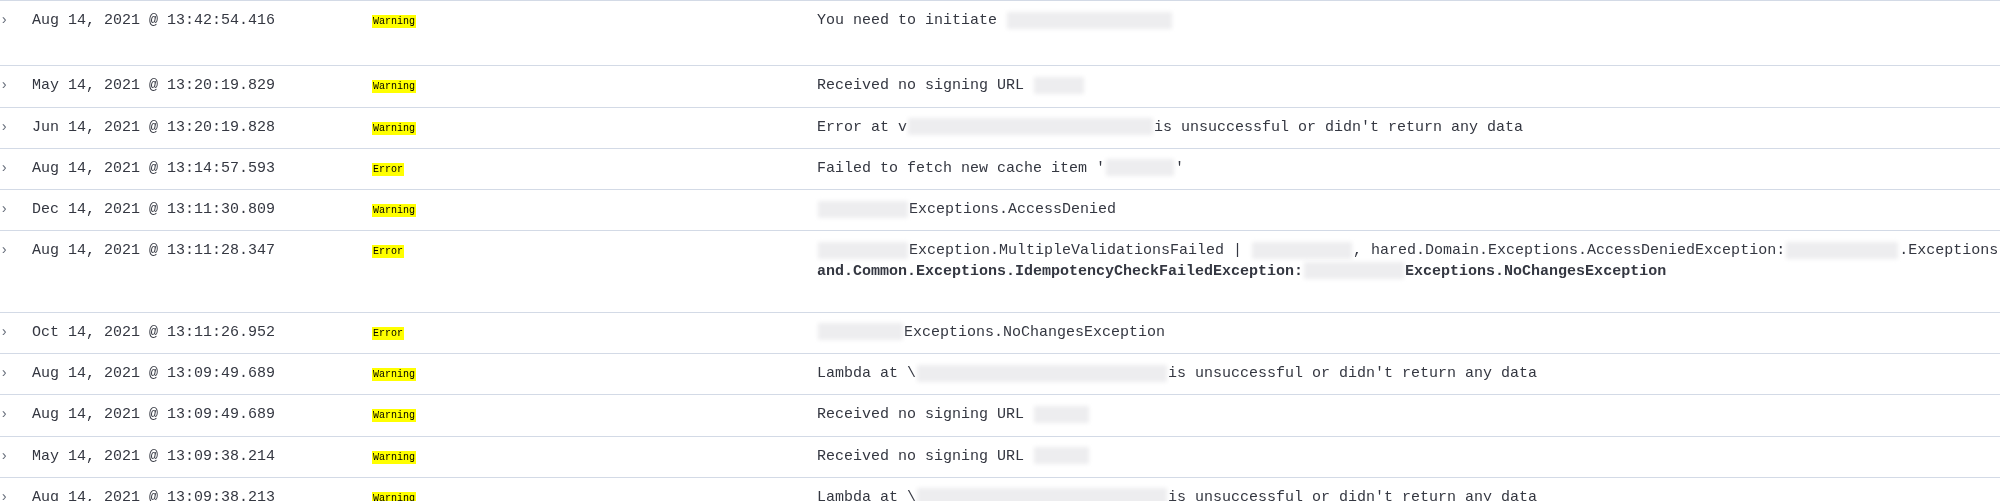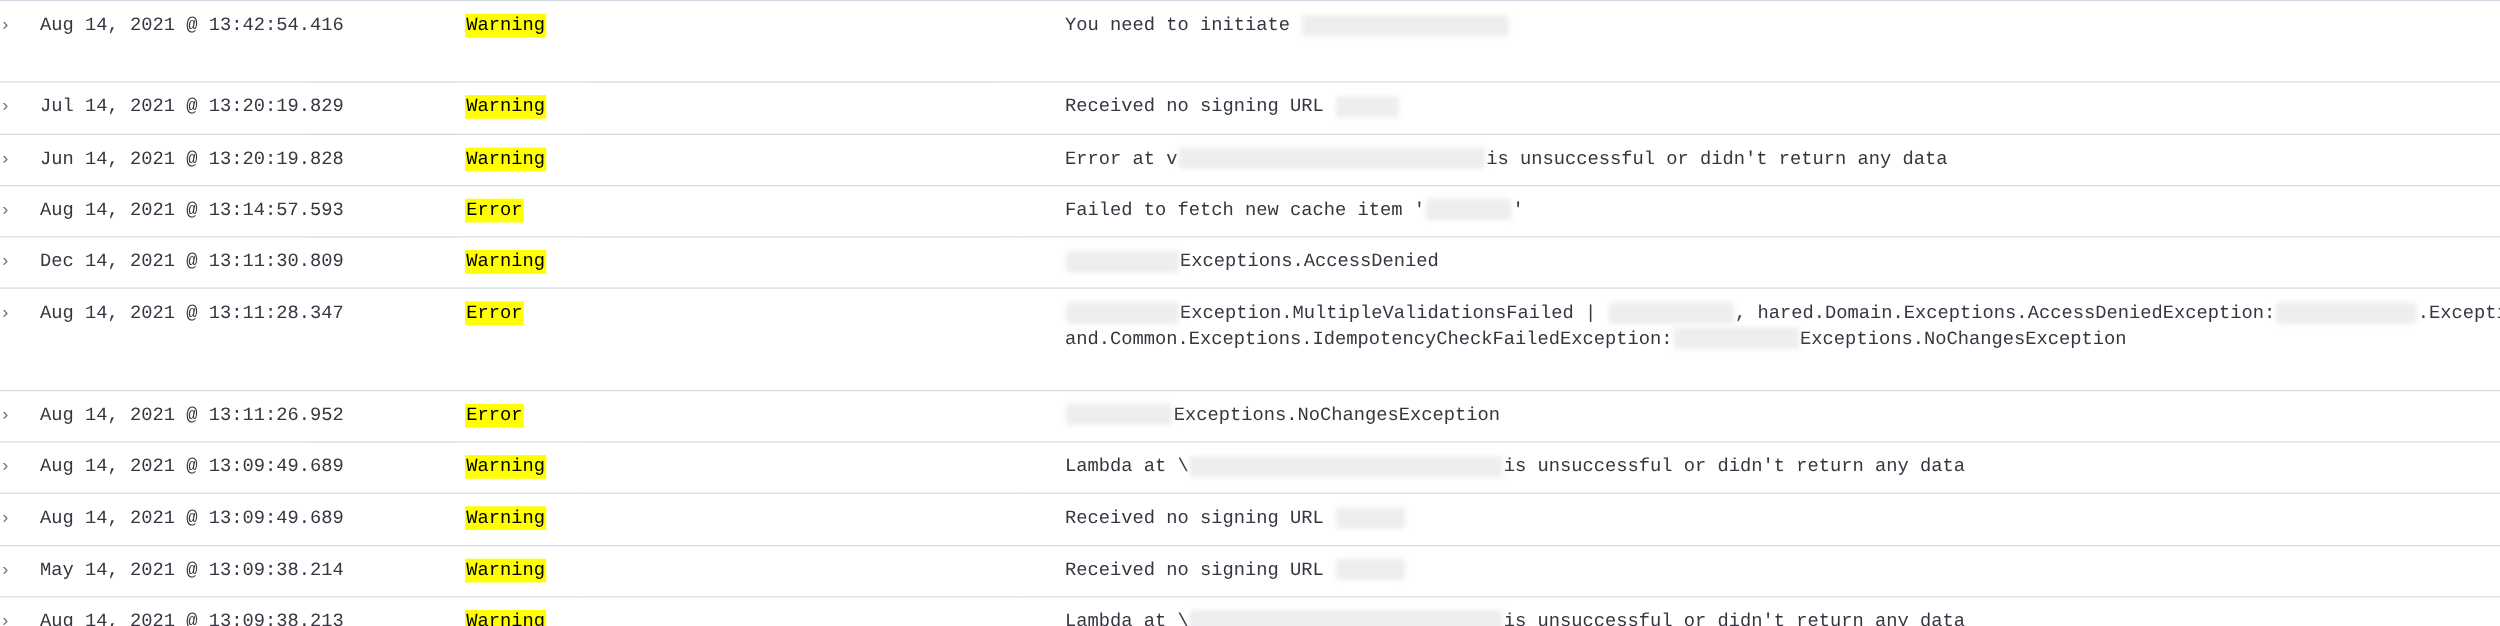--- a/index.html
+++ b/index.html
@@ -50,21 +50,21 @@
     user-select: none;
   }
 
   .time-text { color: #343741; font-size: 15px; }
 
   
   .level-badge {
     background: #ffff00;
     color: #000000;
     padding: 1px 1px;
-    font-size: 15px;
+    font-size: 10px;
     font-weight: 400;
   }
   .redact-inline {
     display: inline-block;
     vertical-align: middle;
     background: #ededef;
     filter: blur(2.2px);
     height: 17px;
     border-radius: 1px;
     margin: 0 1px;
@@ -93,22 +93,22 @@
     background: repeating-linear-gradient(
         180deg,
         #f7f7f8 0px, #ececed 16px, #f3f3f4 30px, #eeeeef 46px);
     filter: blur(4px);
     pointer-events: none;
     z-index: 0;
   }
 
   .cell-inner { position: relative; z-index: 1; }
 
-  .msg { color: #343741; font-size: 15px; word-break: break-word; margin-left: 35px; }
-  .msg-line2 { display: block; }
+  .msg { color: #343741; font-size: 15px; word-break: break-word; }
+  .msg-line2 { display: block; font-weight: bold; }
 
   .tall-1 td { padding-bottom: 34px; }
   .tall-2 td { padding-bottom: 30px; }
 </style>
 </head>
 <body>
 
 <div class="yellow-strip"></div>
 <div class="gray-strip"></div>
 
@@ -133,21 +133,21 @@
           <span class="redact-inline" style="width:165px"></span>
         </span>
       </td>
     </tr>
 
     <tr>
       <td class="col-toggle">
         <span class="caret">›</span>
       </td>
       <td class="col-time">
-        <span class="time-text">Jul 14, 2021 @ 13:20:19.829</span>
+        <span class="time-text">May 14, 2021 @ 13:20:19.829</span>
       </td>
       <td class="col-redact-y"><span class="cell-inner"></span></td>
       <td class="col-level">
         <span class="level-badge">Warning</span>
       </td>
       <td class="col-redact-g"><span class="cell-inner"></span></td>
       <td class="col-msg">
         <span class="cell-inner msg">
           <span>Received no signing URL</span>
           <span class="redact-inline" style="width:50px"></span>
@@ -232,21 +232,21 @@
           <span>and.Common.Exceptions.IdempotencyCheckFailedException:</span><span class="redact-inline" style="width:100px"></span><span>Exceptions.NoChangesException</span>
         </span>
       </td>
     </tr>
 
     <tr>
       <td class="col-toggle">
         <span class="caret">›</span>
       </td>
       <td class="col-time">
-        <span class="time-text">Aug 14, 2021 @ 13:11:26.952</span>
+        <span class="time-text">Oct 14, 2021 @ 13:11:26.952</span>
       </td>
       <td class="col-redact-y"><span class="cell-inner"></span></td>
       <td class="col-level">
         <span class="level-badge">Error</span>
       </td>
       <td class="col-redact-g"><span class="cell-inner"></span></td>
       <td class="col-msg">
         <span class="cell-inner msg">
           <span class="redact-inline" style="width:85px"></span><span>Exceptions.NoChangesException</span>
         </span>

